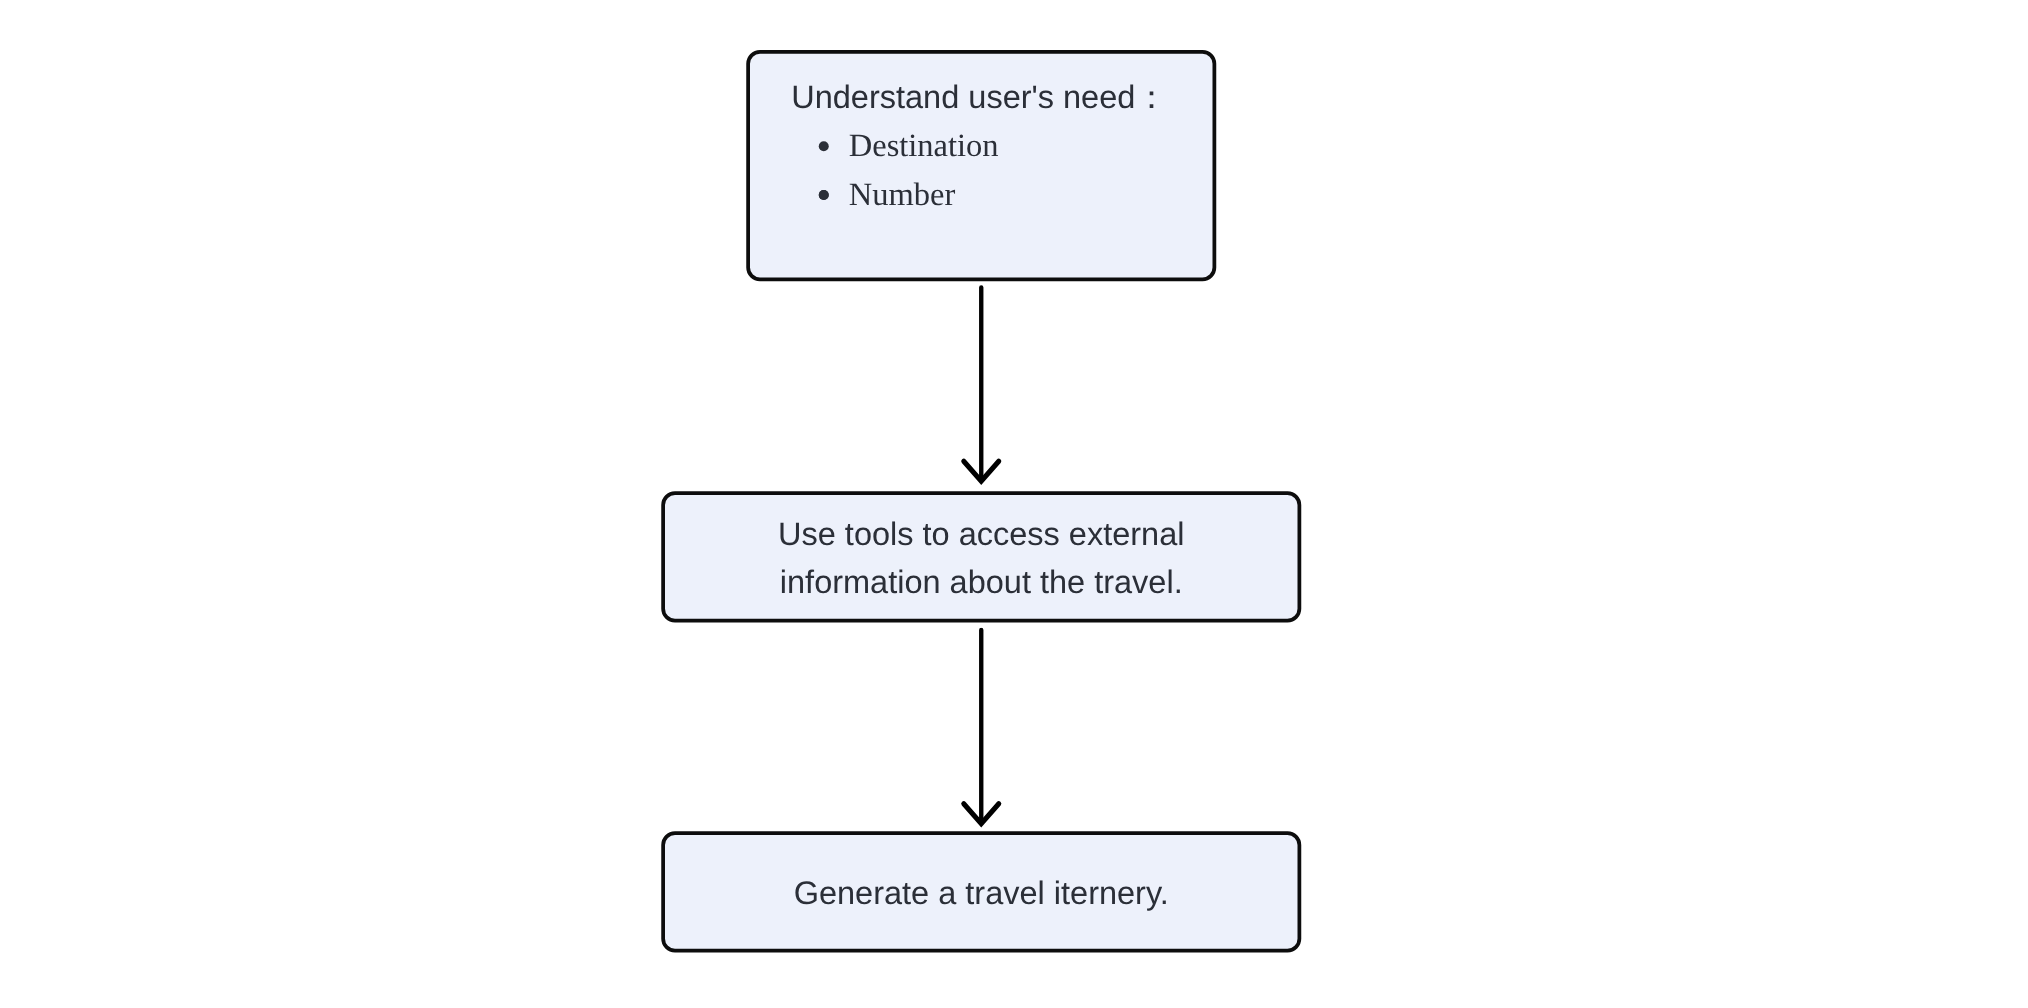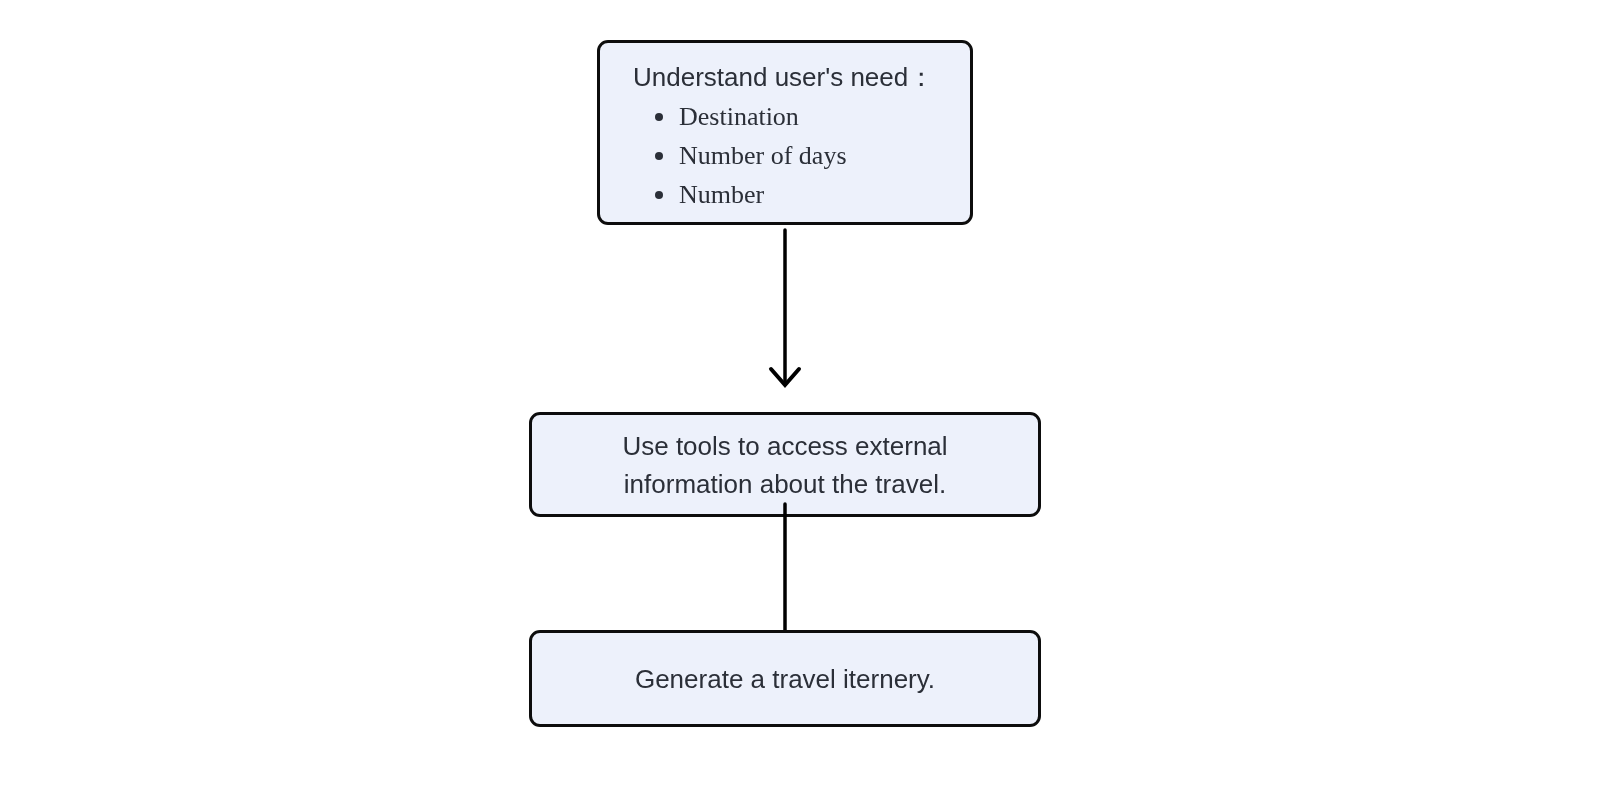--- a/index.html
+++ b/index.html
@@ -53,32 +53,32 @@
   ul.bullets li .dot {
     position: absolute;
     left: 22px;
     top: 16px;
     width: 8px;
     height: 8px;
     border-radius: 50%;
     background: #2b2f38;
   }
   .node-2 {
-    top: 412px;
+    top: 393px;
     width: 512px;
     height: 105px;
     display: flex;
     align-items: center;
     justify-content: center;
     text-align: center;
     line-height: 38px;
     padding: 0 26px;
   }
   .node-3 {
-    top: 630px;
+    top: 665px;
     width: 512px;
     height: 97px;
     display: flex;
     align-items: center;
     justify-content: center;
     text-align: center;
     line-height: 38px;
     padding: 0 26px;
   }
   .arrow {
@@ -97,21 +97,20 @@
 
   <div class="node node-1">
     <div class="node-title">Understand user's need：</div>
     <ul class="bullets">
       <li>
         <span class="dot"></span>
         <span>Destination</span>
       </li>
       <li>
         <span class="dot"></span>
-        <span>Number of days</span>
       </li>
       <li>
         <span class="dot"></span>
         <span>Number</span>
       </li>
     </ul>
   </div>
 
   <svg class="arrow arrow-1" width="46" height="162" viewBox="0 0 46 162" aria-hidden="true">
     <line x1="23" y1="2" x2="23" y2="156" stroke="#000000" stroke-width="3.5" stroke-linecap="round"></line>

